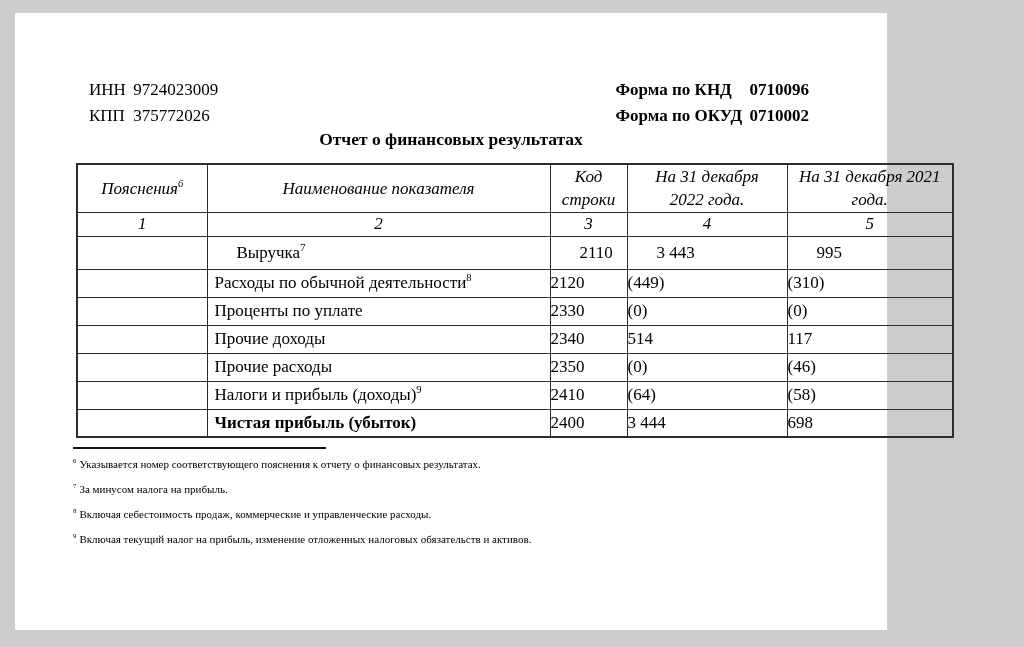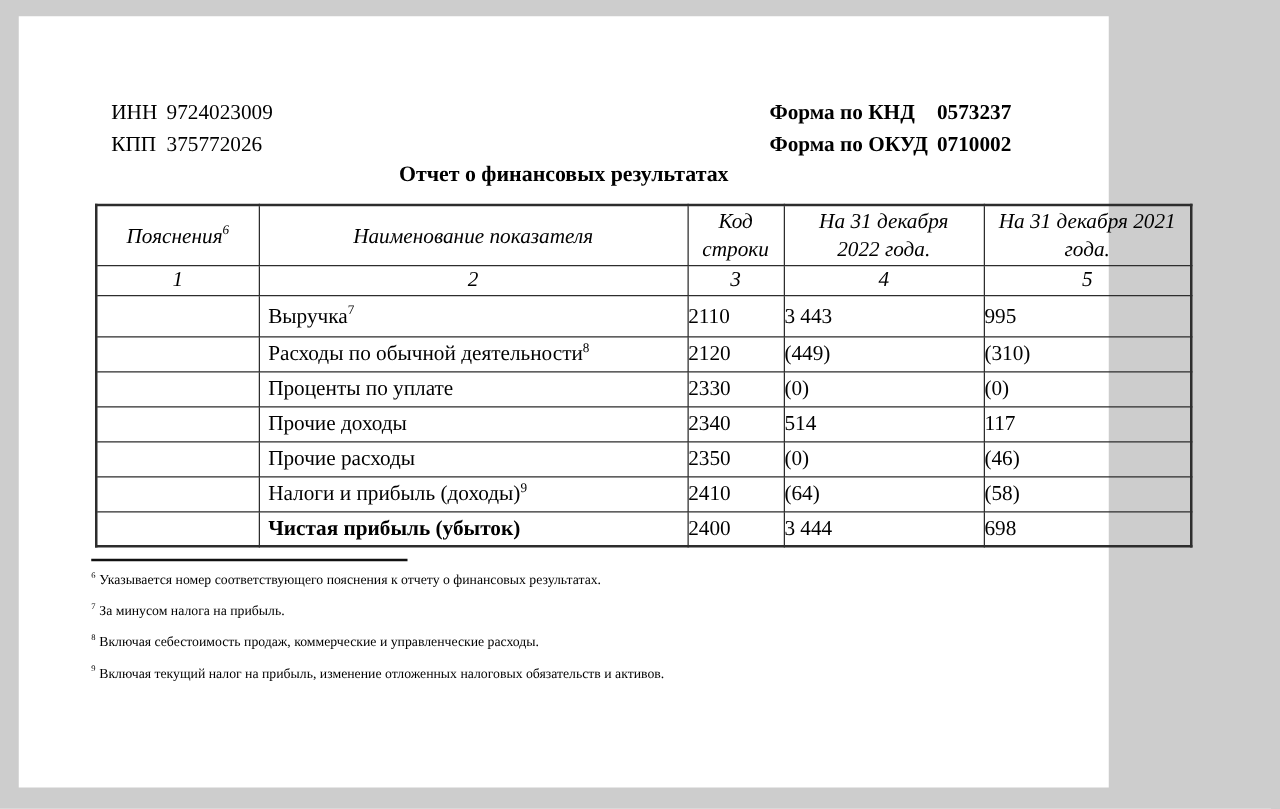--- a/index.html
+++ b/index.html
@@ -64,21 +64,21 @@
     height: 48px;
     line-height: 23px;
     padding: 0 10px;
   }
   tr.nums td {
     font-style: italic;
     text-align: center;
     height: 24px;
   }
   tbody.data td { height: 28px; text-align: left; }
-  tbody.data tr:first-child td { height: 33px; }
+  tbody.data tr:first-child td { height: 33px; padding-left: 29px; }
   tbody.data td.name-cell { text-align: left; padding-left: 7px; }
   tbody.data tr.bold-row td.name-cell { font-weight: bold; }
   sup { font-size: 0.62em; line-height: 0; }
   
   .fn-rule {
     width: 253px;
     height: 0;
     border-top: 2px solid #111;
     margin: 9px 0 0 58px;
   }
@@ -101,21 +101,21 @@
         <span>9724023009</span>
       </div>
       <div class="id-line">
         <span class="lbl">КПП</span>
         <span>375772026</span>
       </div>
     </div>
     <div class="form-block">
       <div class="form-line">
         <span class="flbl">Форма по КНД</span>
-        <span>0573237</span>
+        <span>0710096</span>
       </div>
       <div class="form-line">
         <span class="flbl">Форма по ОКУД</span>
         <span>0710002</span>
       </div>
     </div>
   </div>
 
   <div class="doc-title">Отчет о финансовых результатах</div>
 

